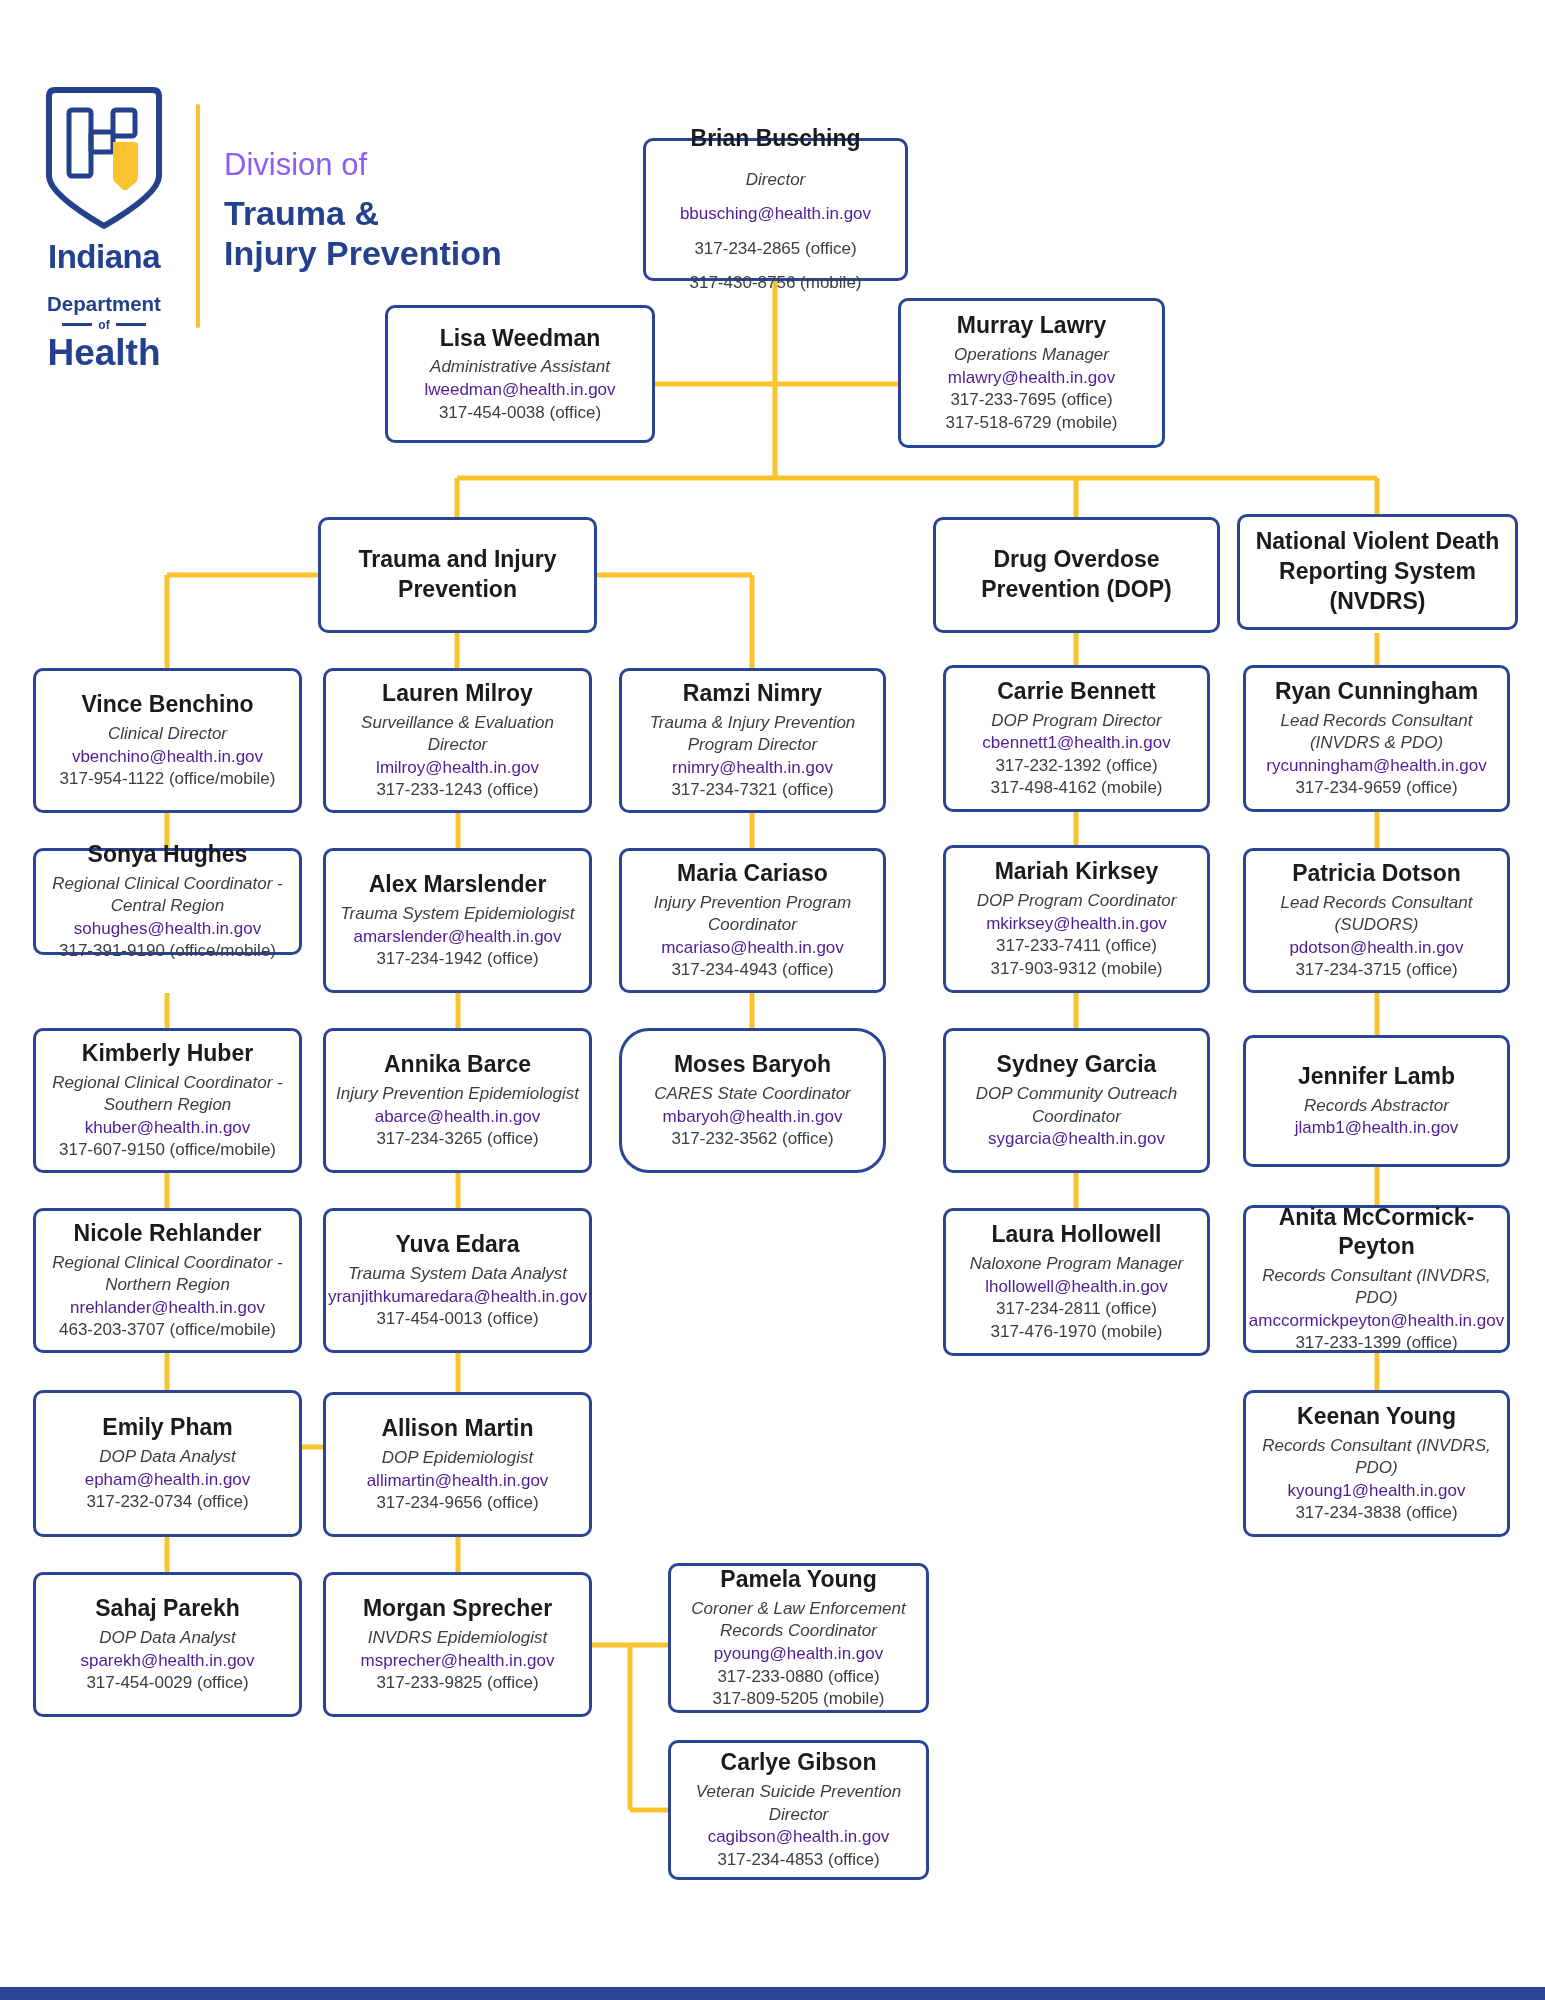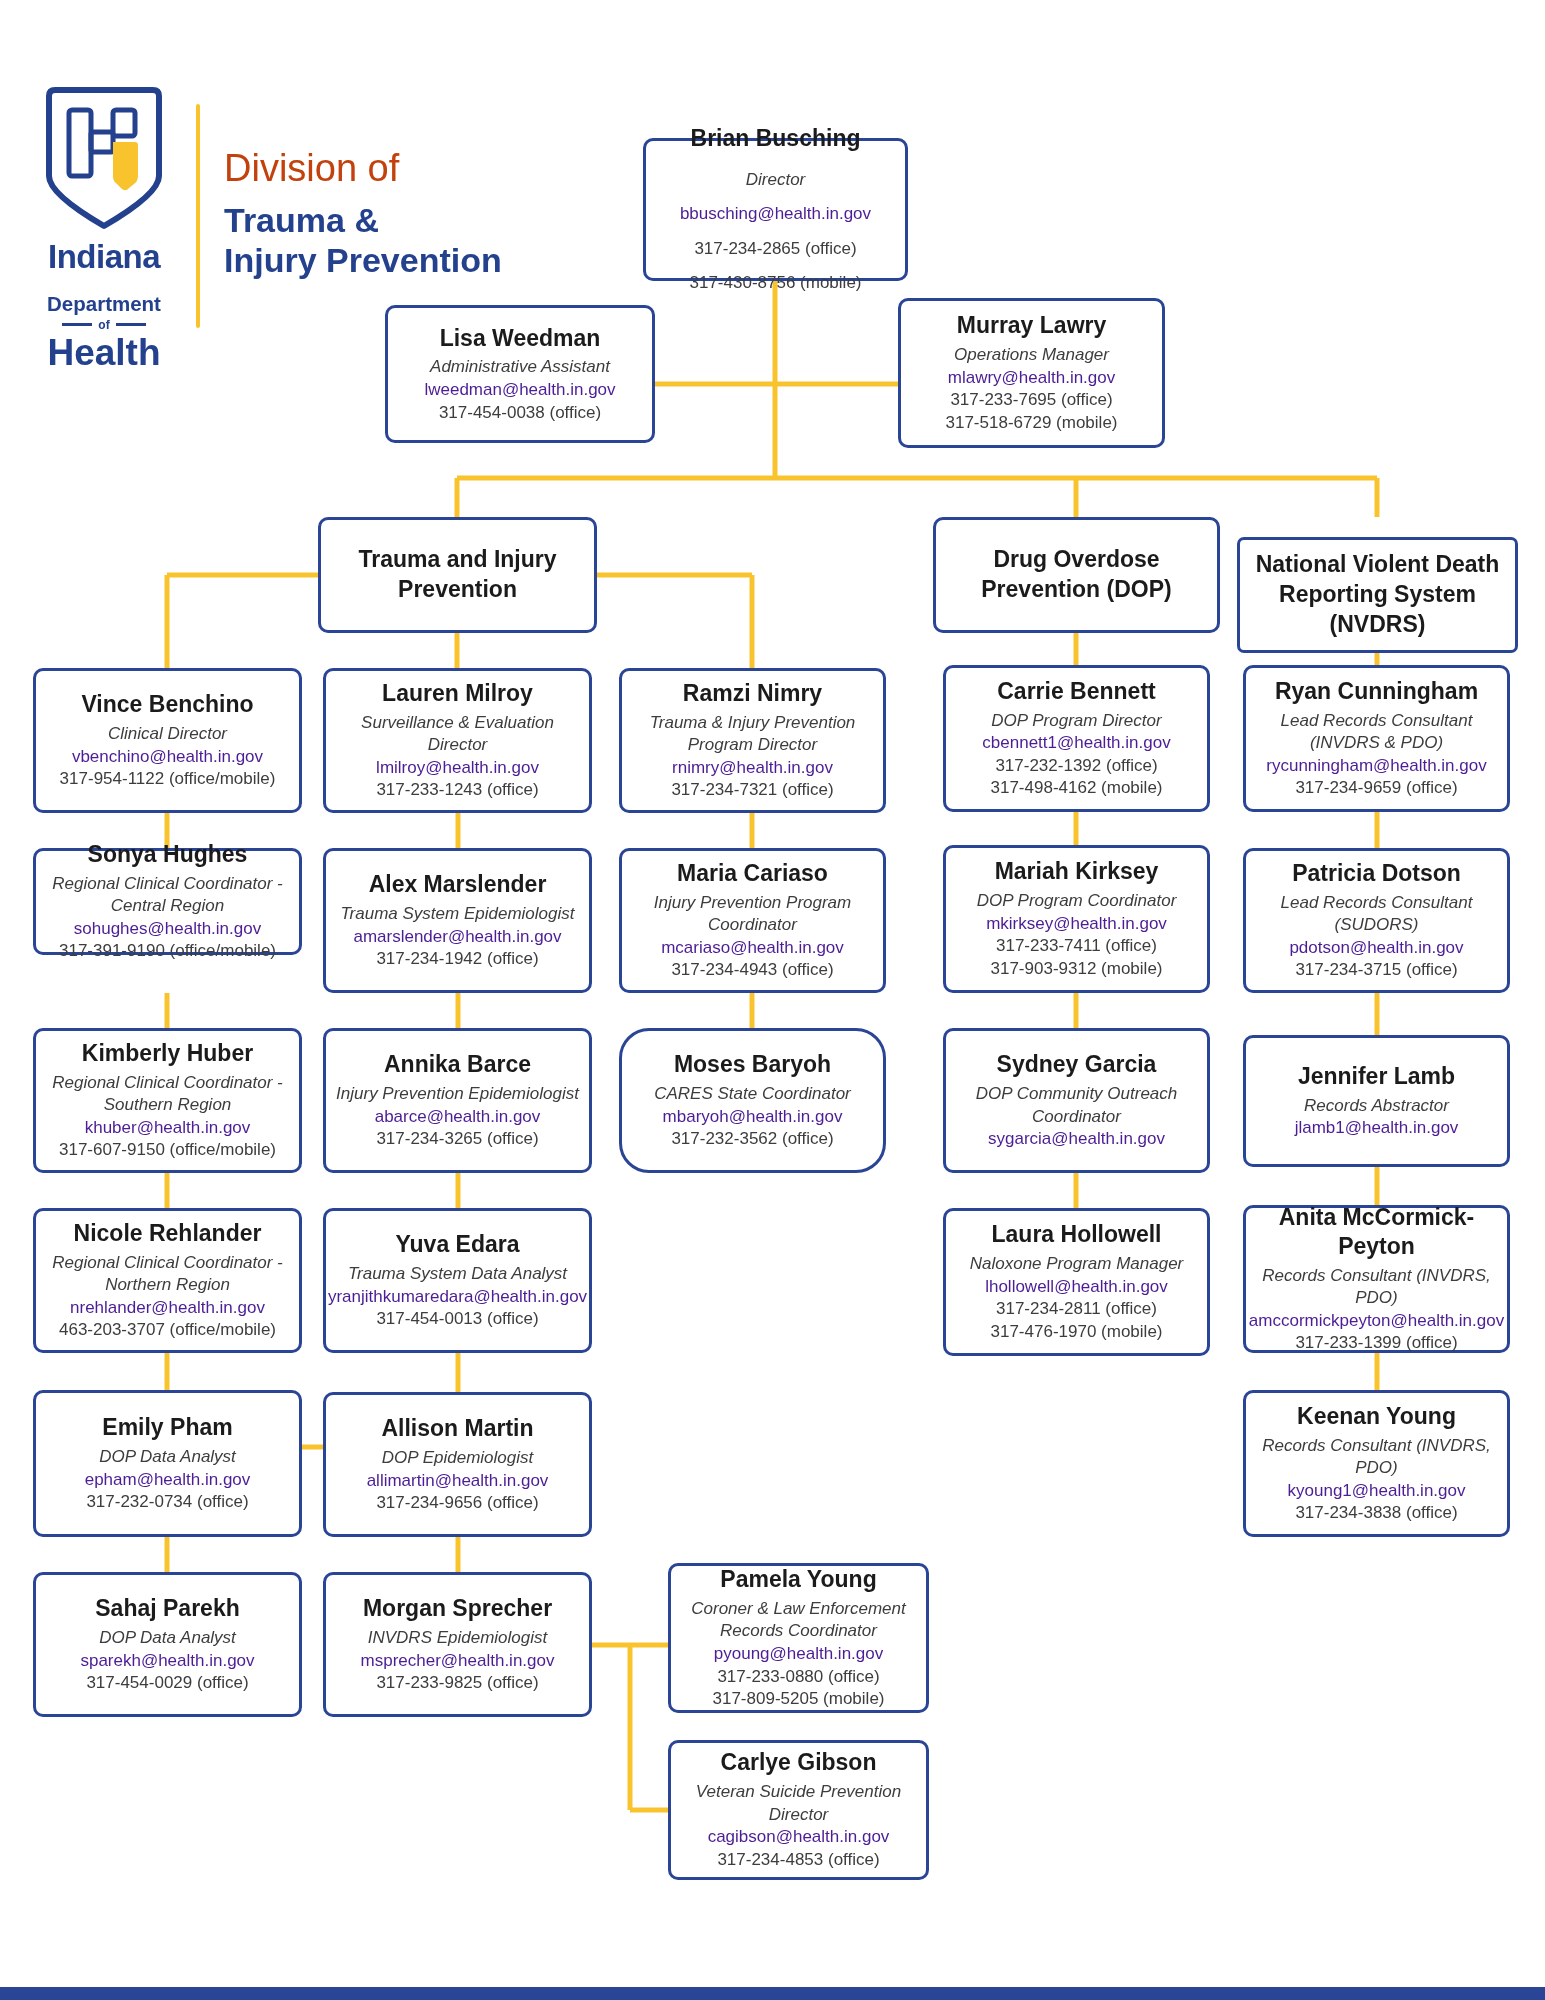--- a/index.html
+++ b/index.html
@@ -15,21 +15,21 @@
   .logo svg { display:block; margin:0 auto; }
   .org1 { font-size:33px; font-weight:800; line-height:1; margin-top:6px; letter-spacing:-0.5px; }
   .org2 { font-size:20.5px; font-weight:800; line-height:1.05; margin-top:20px; }
   .org-of { display:flex; align-items:center; justify-content:center; gap:6px; margin-top:3px; font-size:12px; font-weight:700; }
   .org-of .rule { display:inline-block; width:30px; height:3px; background:#24418E; }
   .org4 { font-size:37px; font-weight:800; line-height:1; margin-top:2px; }
   .divider { position:absolute; left:196px; top:104px; width:4px; height:224px; background:#F9C32E; border-radius:2px; }
 
   
   .title { position:absolute; left:224px; top:147px; }
-  .t1 { font-size:38px; font-weight:400; color:#c2410c; margin-bottom:10px; }
+  .t1 { font-size:31px; font-weight:400; color:#8b5cf6; margin-bottom:10px; }
   .t2 { font-size:34px; font-weight:800; color:#24418E; line-height:1.18; }
 
   
   .group, .person {
     position:absolute; background:#ffffff; border:3px solid #2A4596; border-radius:10px;
     display:flex; flex-direction:column; justify-content:center; align-items:center;
     text-align:center; box-sizing:border-box;
   }
   .group-label { font-size:23px; font-weight:700; color:#1b1b1b; line-height:1.3; padding:0 10px; }
   .person { padding:8px 4px; }
@@ -110,21 +110,21 @@
     <div class="t2">Injury Prevention</div>
   </div>
 
   <div class="footer-bar"></div>
 <div class="group" style="left: 318px; top: 517px; width: 279px; height: 116px;">
     <div class="group-label">Trauma and Injury Prevention</div>
   </div>
     <div class="group" style="left: 933px; top: 517px; width: 287px; height: 116px;">
     <div class="group-label">Drug Overdose Prevention (DOP)</div>
   </div>
-    <div class="group" style="left: 1237px; top: 537px; width: 281px; height: 116px; border-radius: 7px;">
+    <div class="group" style="left: 1237px; top: 514px; width: 281px; height: 116px;">
     <div class="group-label">National Violent Death Reporting System (NVDRS)</div>
   </div>
     <div class="person" style="left: 643px; top: 138px; width: 265px; height: 143px; gap: 12px;">
     <div class="p-name">Brian Busching</div>
     <div class="p-role">Director</div>
     <div class="p-email">bbusching@health.in.gov</div>
     <div class="p-phone">317-234-2865 (office)</div>
     <div class="p-phone">317-430-8756 (mobile)</div>
   </div>
     <div class="person" style="left: 385px; top: 305px; width: 270px; height: 138px;">

